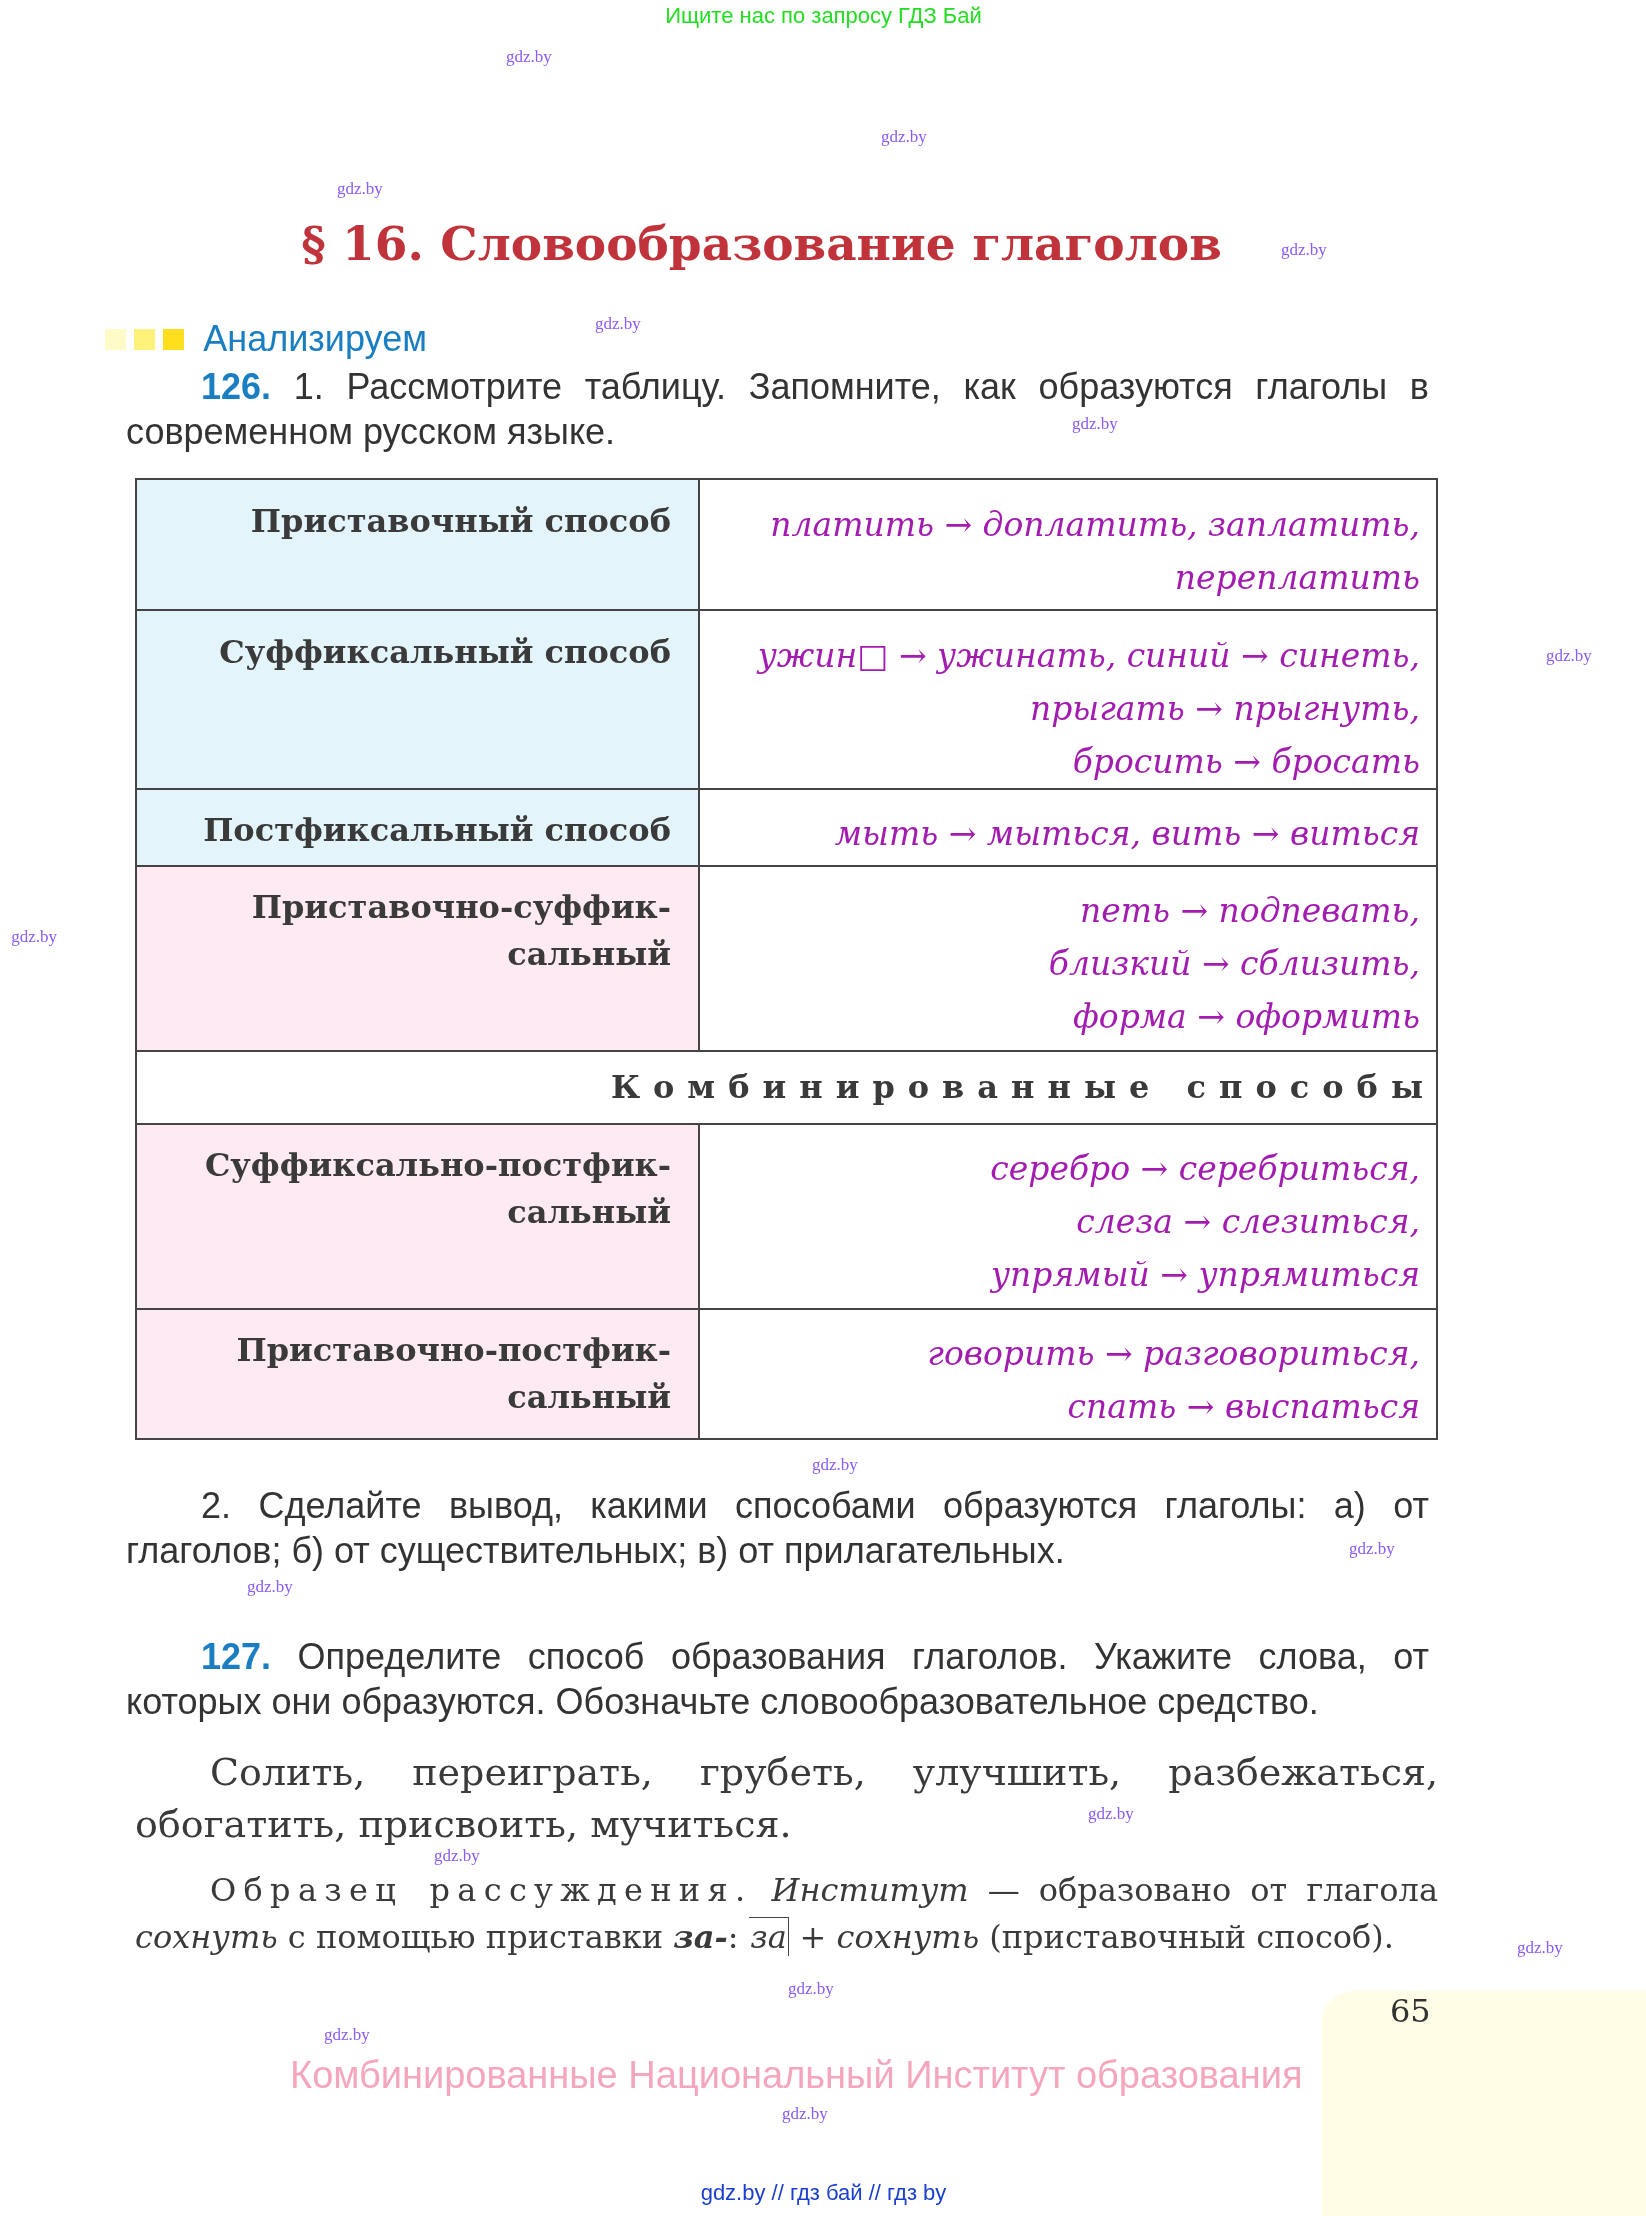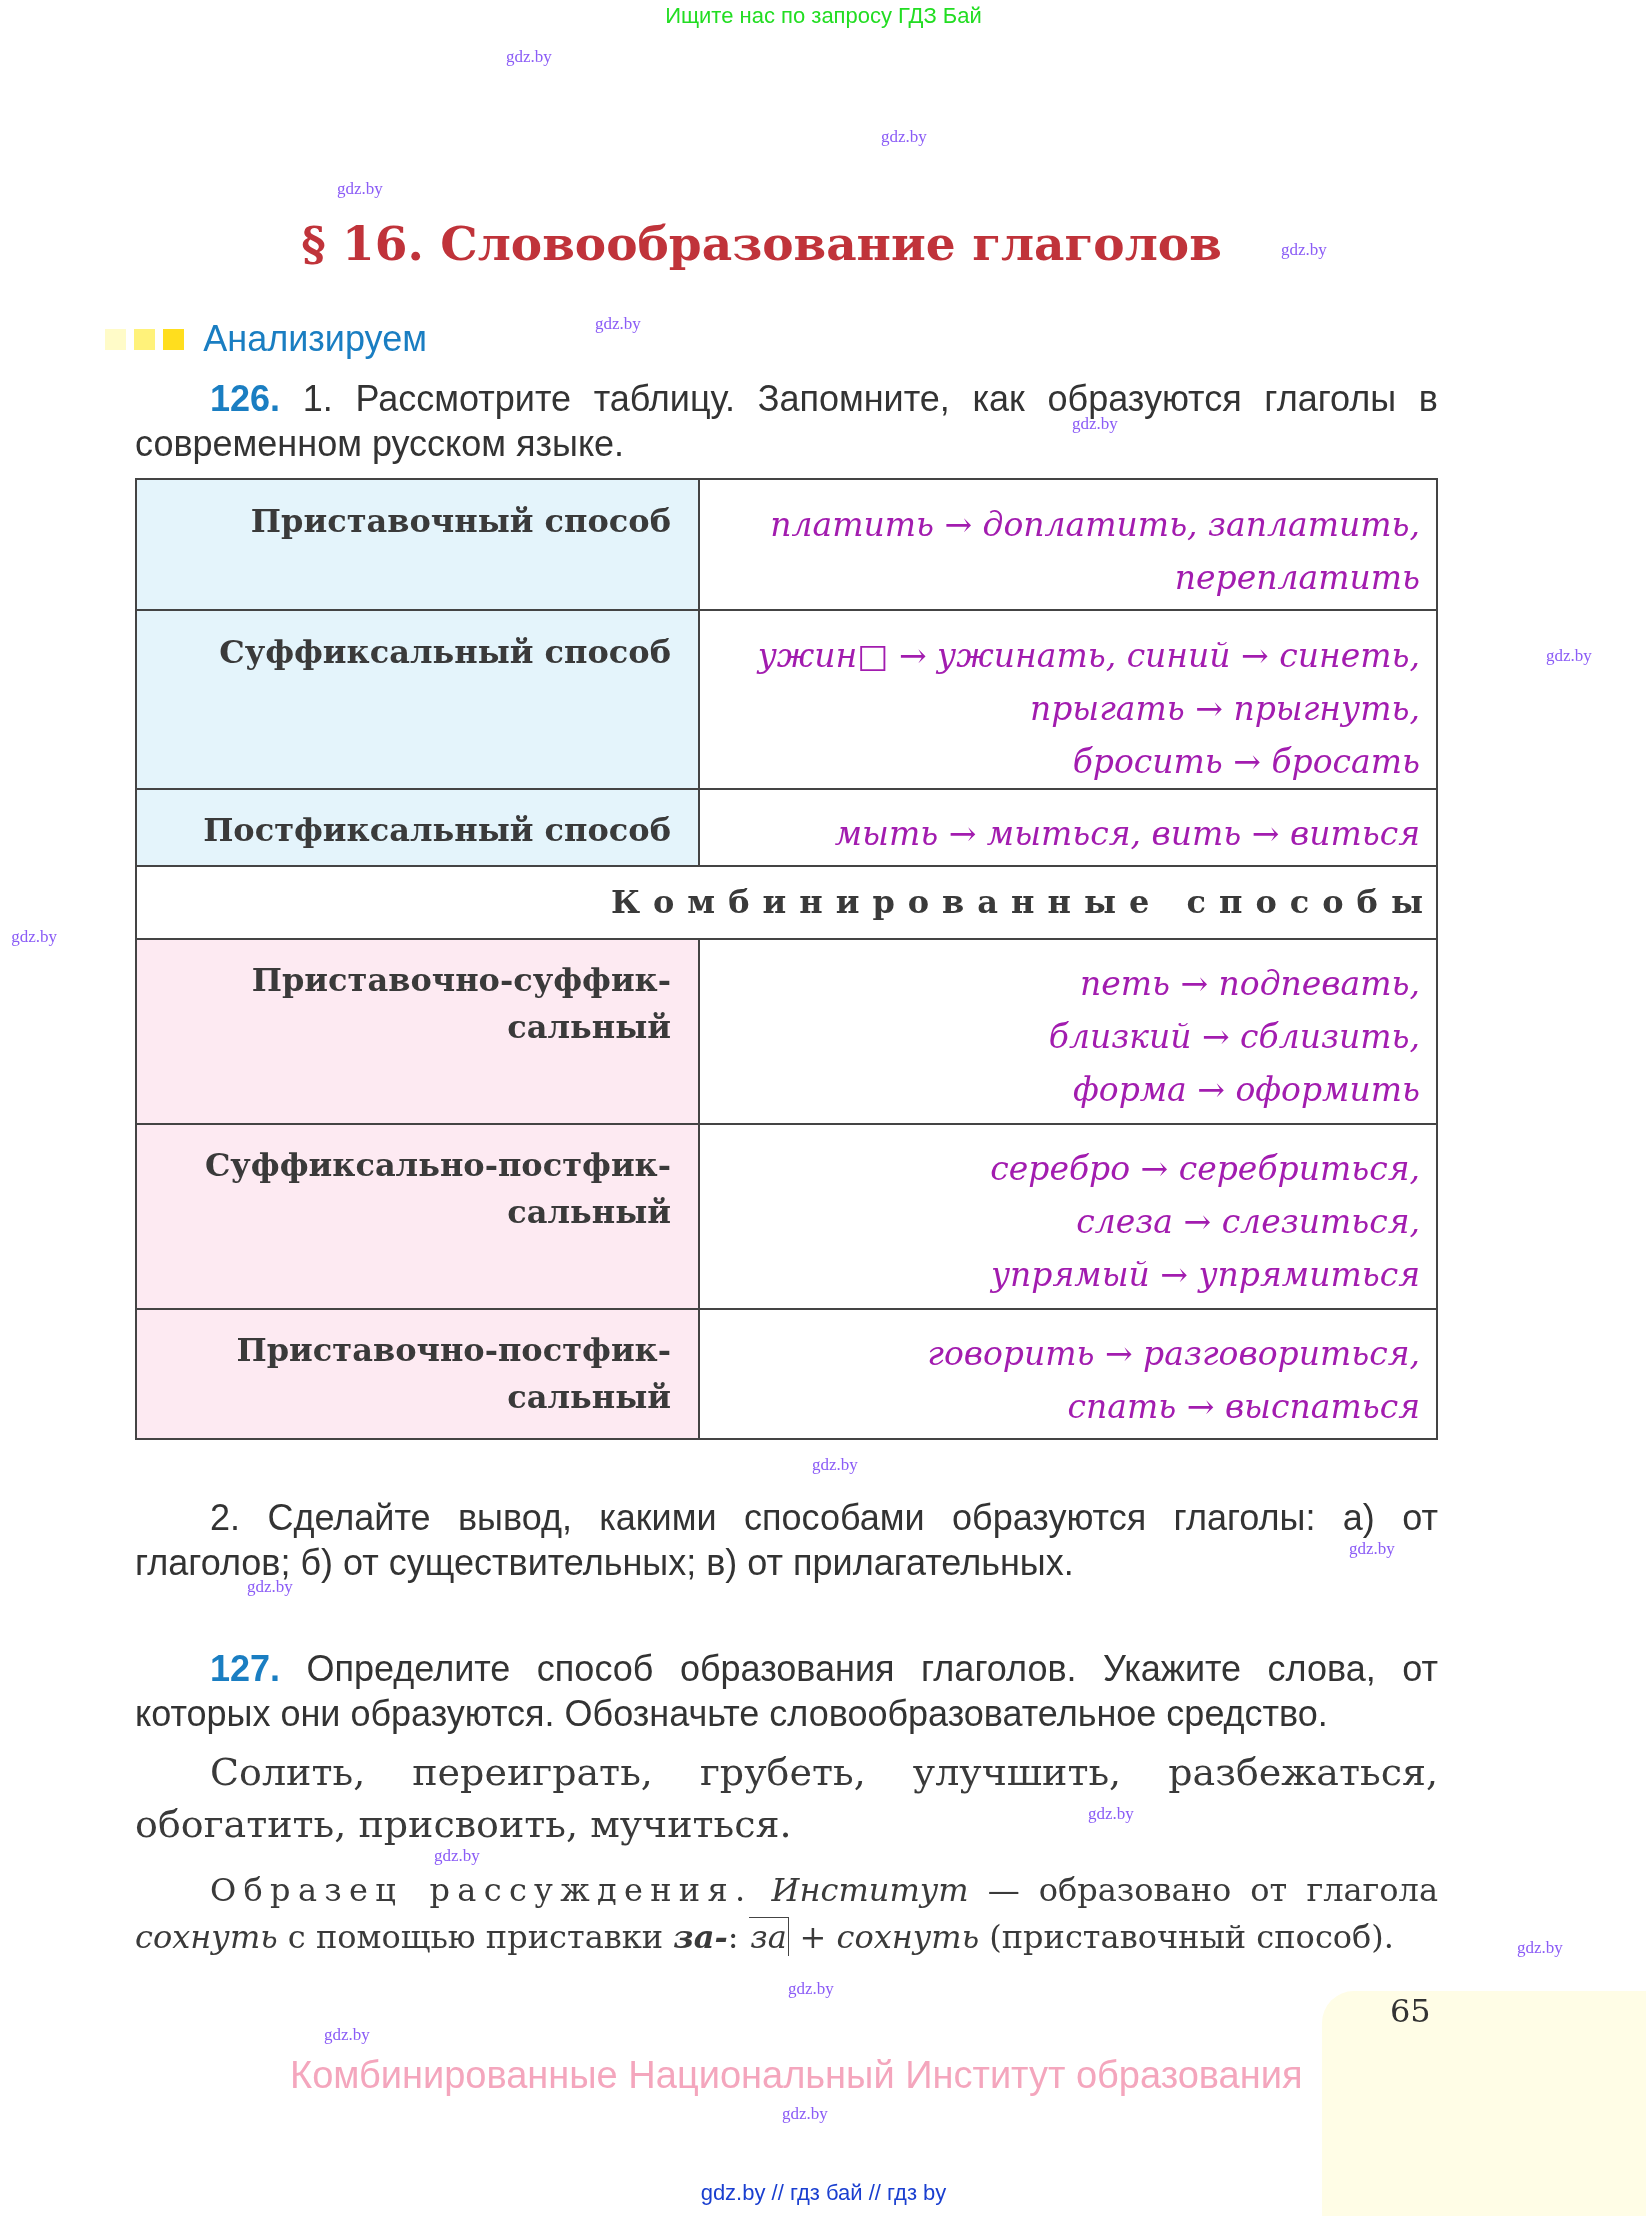--- a/index.html
+++ b/index.html
@@ -6,21 +6,21 @@
   body { width:1647px; height:2216px; position:relative; background:#ffffff; overflow:hidden;
          font-family:"Liberation Sans", sans-serif; color:#333333; }
   .abs { position:absolute; }
   .wm { position:absolute; font-family:Liberation Serif, serif; font-size:17px; color:#8b5cf6; white-space:nowrap; }
   .top-search { left:0; width:1647px; top:3.2px; text-align:center; color:#22dd22; font-size:22px; }
   .title { left:0; width:1475px; text-align:center; top:216px; font-family:"DejaVu Serif", serif; font-weight:bold;
            font-size:47px; color:#c0333a; letter-spacing:0px;padding-left:24px; }
   .section { left:105px; top:318px; display:flex; align-items:center; }
   .sq { width:21px; height:21px; margin-right:8px; }
   .section-label { color:#1a7ec2; font-size:36px; margin-left:11.3px; }
-  .para { position:absolute; left:135px; width:1303px; font-size:36px; line-height:45px; color:#333; text-align:justify;margin-top:12px; }
+  .para { position:absolute; left:126px; width:1303px; font-size:36px; line-height:45px; color:#333; text-align:justify; }
   .para .num { color:#1a7ec2; font-weight:bold; }
   .indent { text-indent:75px; }
   table.wf { position:absolute; left:135px; top:478px; width:1303px; border-collapse:collapse; }
   table.wf td { border:2.4px solid #444; vertical-align:top; padding:0;text-align:right; }
   td.lab { width:505px; font-family:"DejaVu Serif", serif; font-weight:bold; font-size:32px; color:#3a3a3a;
            padding:17.7px 27px 0 29px !important; line-height:47px; }
   td.lab.blue { background:#e4f4fb; }
   td.lab.pink { background:#fdeaf2; }
   td.ex { font-family:"DejaVu Serif", serif; font-style:italic; font-size:33px; color:#a21caf;
           padding:17.7px 16px 0 27px !important; line-height:53px; }
@@ -92,30 +92,30 @@
       <span class="ex-line">прыгать → прыгнуть,</span>
       <span class="ex-line">бросить → бросать</span>
     </td>
   </tr>
   <tr style="height:77px">
     <td class="lab blue">Постфиксальный способ</td>
     <td class="ex">
       <span class="ex-line">мыть → мыться, вить → виться</span>
     </td>
   </tr>
-  <tr style="height:73px">
-    <td class="combo" colspan="2">Комбинированные способы</td>
-  </tr>
   <tr style="height:185px">
     <td class="lab pink">Приставочно-суффик-сальный</td>
     <td class="ex">
       <span class="ex-line">петь → подпевать,</span>
       <span class="ex-line">близкий → сблизить,</span>
       <span class="ex-line">форма → оформить</span>
     </td>
+  </tr>
+  <tr style="height:73px">
+    <td class="combo" colspan="2">Комбинированные способы</td>
   </tr>
   <tr style="height:185px">
     <td class="lab pink">Суффиксально-постфик-сальный</td>
     <td class="ex">
       <span class="ex-line">серебро → серебриться,</span>
       <span class="ex-line">слеза → слезиться,</span>
       <span class="ex-line">упрямый → упрямиться</span>
     </td>
   </tr>
   <tr style="height:130px">

